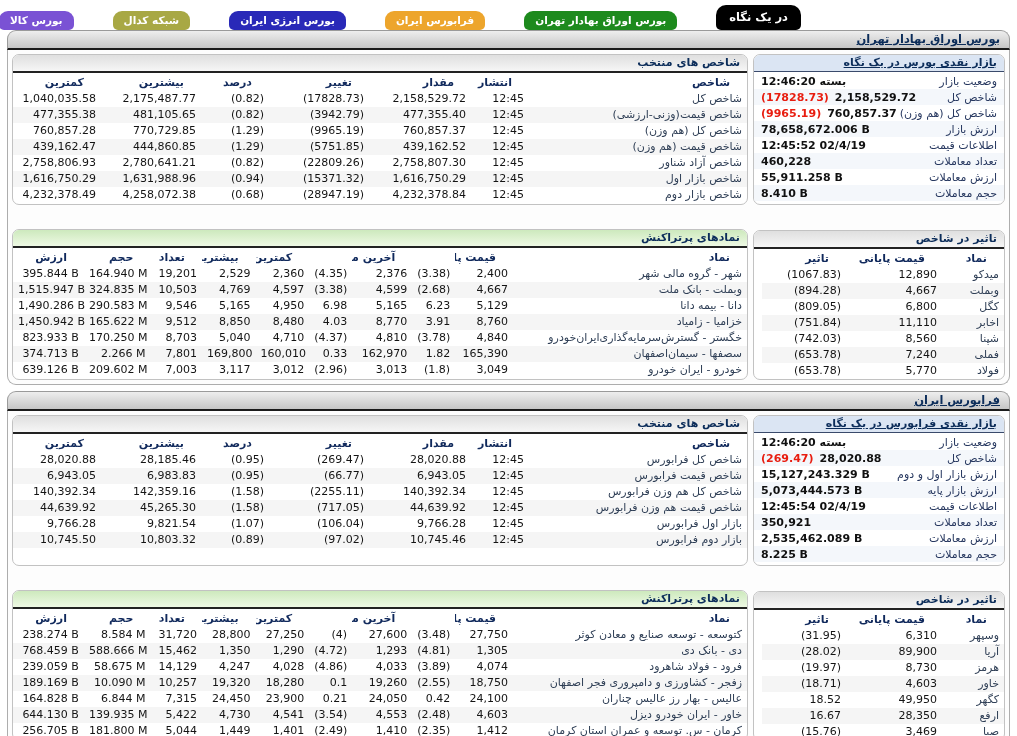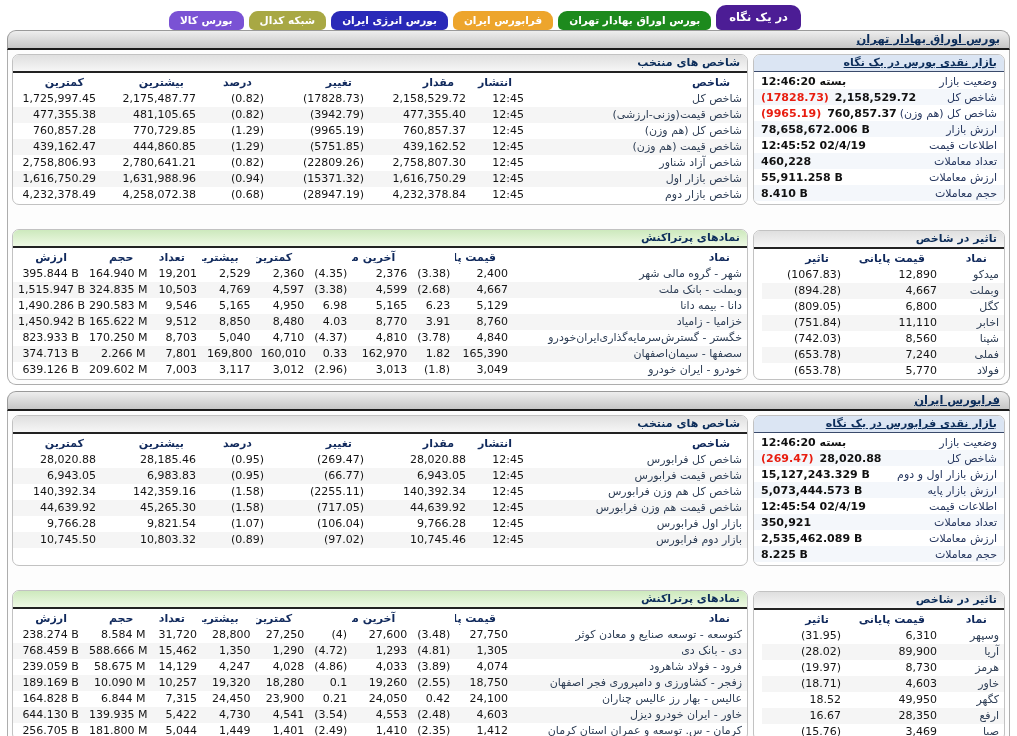--- a/index.html
+++ b/index.html
@@ -10,21 +10,21 @@
     font-family:"DejaVu Sans", sans-serif;
     font-size:11px; color:#1a1a1a;
   }
   .page { padding:0 7px; }
 
   
   .tabbar { height:30px; display:flex; align-items:flex-end; gap:5px; padding-left:4px; padding-right:209px; }
   .tab {
     color:#fff; font-weight:700; font-size:10.5px; line-height:1;
     padding:4px 11px 5px; border-radius:9px 9px 5px 5px;
-    white-space:nowrap; cursor:pointer;
+    white-space:nowrap; cursor:pointer;margin-left:34px;
   }
   .tab.active { font-size:11.5px; padding:7px 13px 7px; border-radius:10px 10px 5px 5px; }
 
   
   .sec-title {
     background:linear-gradient(#eeeeee,#c6c6c6);
     border:1px solid #9a9a9a; border-bottom:2px solid #1b1b1b;
     border-radius:9px 9px 0 0; padding:1px 9px 2px;
   }
   .sec-title span { font-weight:700; color:#0c2d5a; text-decoration:underline; font-size:11.5px; }
@@ -75,21 +75,21 @@
   .g-label { color:#26375f; white-space:nowrap; }
   .g-val { direction:ltr; display:flex; gap:6px; color:#111; white-space:nowrap;font-weight:bold; }
   .g-val.rtl { direction:rtl; }
 </style>
 </head>
 <body>
 
 <div class="page">
 
   <div class="tabbar">
-      <span class="tab active" style="background: #4c1d95;">در یک نگاه</span>
+      <span class="tab active" style="background: #000000;">در یک نگاه</span>
       <span class="tab" style="background: rgb(29, 138, 29);">بورس اوراق بهادار تهران</span>
       <span class="tab" style="background: rgb(237, 165, 44);">فرابورس ایران</span>
       <span class="tab" style="background: rgb(41, 41, 184); text-align: right;">بورس انرژی ایران</span>
       <span class="tab" style="background: rgb(168, 168, 68);">شبکه کدال</span>
       <span class="tab" style="background: rgb(122, 82, 212);">بورس کالا</span>
     </div>
 
   <div>
     <div class="sec-title">
       <span>بورس اوراق بهادار تهران</span>
@@ -217,21 +217,21 @@
                 </tr>
               </thead>
             <tbody>
                 <tr>
                   <td class="name">شاخص کل</td>
                   <td class="num">12:45</td>
                   <td class="num">2,158,529.72</td>
                   <td class="num neg">(17828.73)</td>
                   <td class="num neg">(0.82)</td>
                   <td class="num">2,175,487.77</td>
-                  <td class="num">1,725,997.45</td>
+                  <td class="num">1,040,035.58</td>
                 </tr>
                 <tr>
                   <td class="name">شاخص قیمت(وزنی-ارزشی)</td>
                   <td class="num">12:45</td>
                   <td class="num">477,355.40</td>
                   <td class="num neg">(3942.79)</td>
                   <td class="num neg">(0.82)</td>
                   <td class="num">481,105.65</td>
                   <td class="num">477,355.38</td>
                 </tr>

